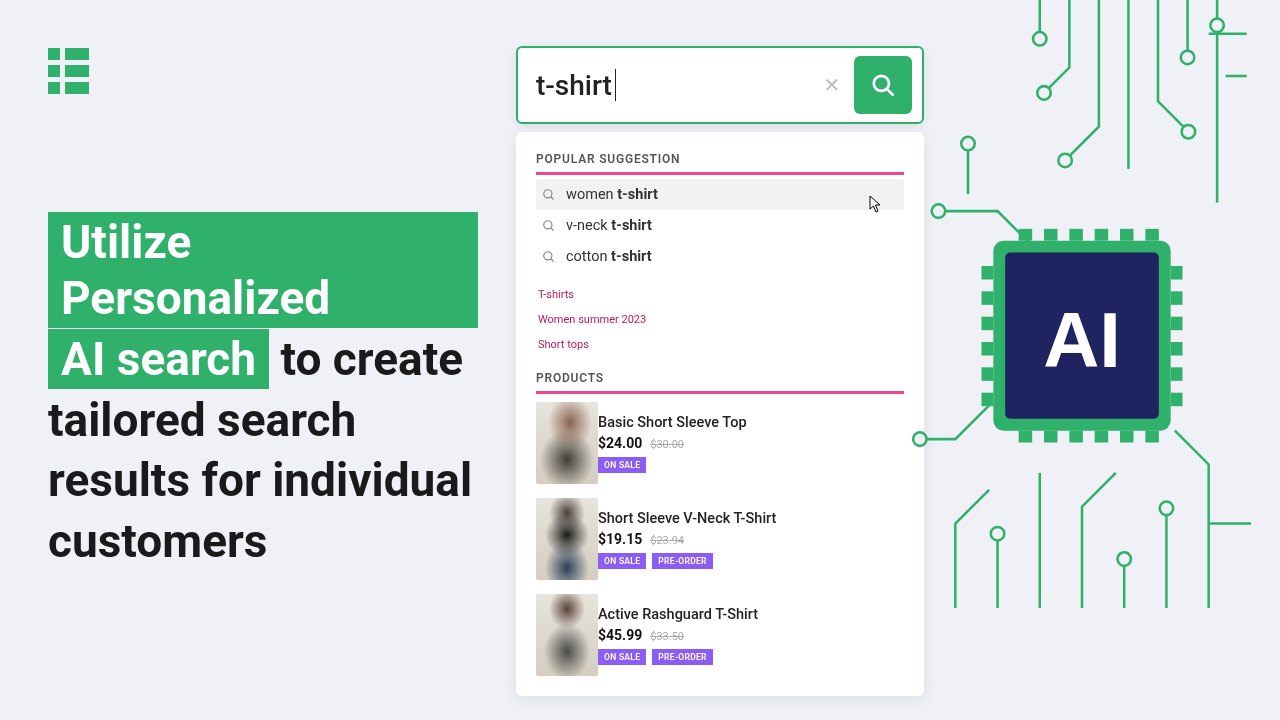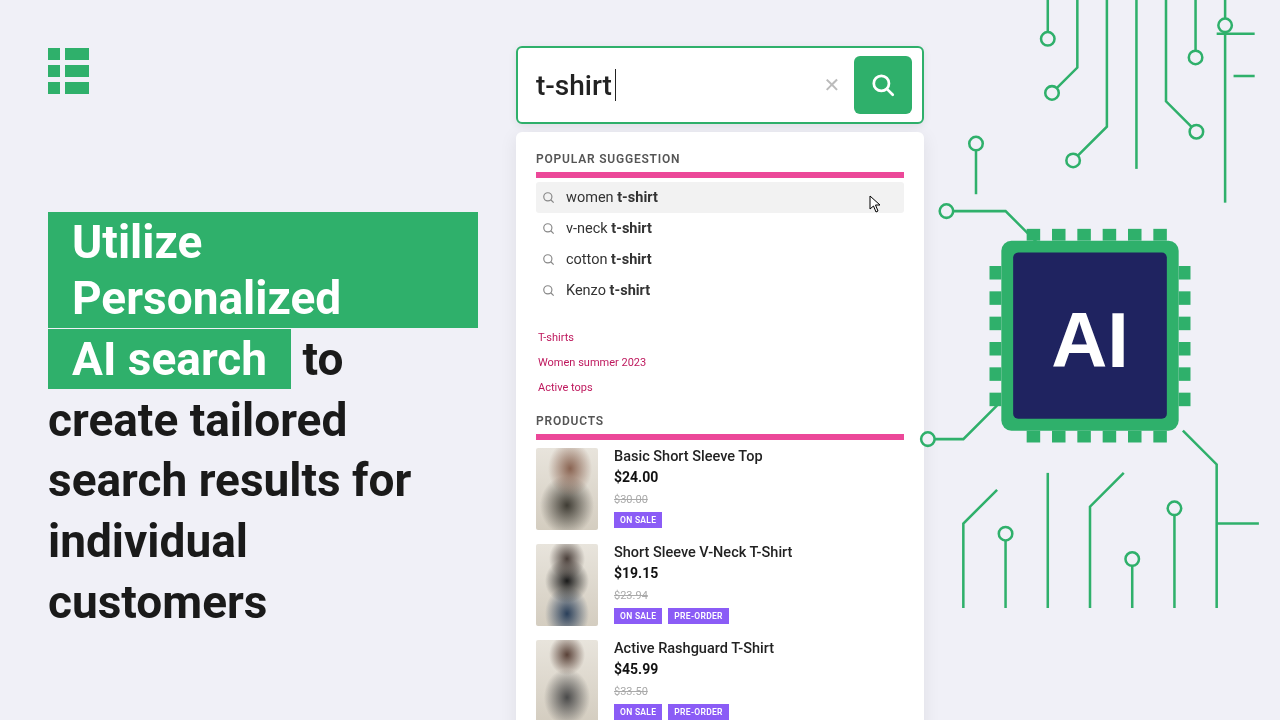--- a/index.html
+++ b/index.html
@@ -36,21 +36,21 @@
     left: 48px;
     width: 430px;
     font-size: 46px;
     font-weight: 700;
     line-height: 1.32;
     color: #1a1a1a;
   }
   .highlight {
     background: #2fb06b;
     color: #fff;
-    padding: 2px 24px;
+    padding: 2px 13px;
     display: inline-block;
     line-height: 1.22;
   }
 
   
   .search-panel {
     position: absolute;
     top: 46px;
     left: 516px;
     width: 408px;
@@ -93,23 +93,23 @@
     padding: 12px 20px 20px;
     box-shadow: 0 4px 18px rgba(0,0,0,0.08);
   }
   .section-title {
     font-size: 12px;
     font-weight: 600;
     color: #555;
     letter-spacing: 0.8px;
     margin-top: 8px;
     padding-bottom: 6px;
-    border-bottom: 6px solid #ec4899;
-  }
-  .sugg-list { margin: 4px 0 19px; }
+    border-bottom: 3px solid #ec4899;
+  }
+  .sugg-list { margin: 4px 0 10px; }
   .sugg-item {
     display: flex;
     align-items: center;
     padding: 7px 6px;
     font-size: 14.5px;
     color: #333;
     cursor: pointer;
     border-radius: 3px;
   }
   .sugg-item.hover { background: #f2f2f2; }
@@ -120,22 +120,22 @@
   .coll-item {
     font-size: 11px;
     color: #be185d;
     padding: 6px 2px;
     cursor: pointer;
   }
 
   .products-list { margin-top: 8px; display: flex; flex-direction: column; gap: 14px; }
   .product {
     display: flex;
-    gap: 16px;
     cursor: pointer;
+    align-items: center;
   }
   .prod-img {
     width: 62px;
     height: 82px;
     background: linear-gradient(180deg, #e8e4dc 0%, #d4cdc0 100%);
     border-radius: 2px;
     flex-shrink: 0;
     position: relative;
     overflow: hidden;
   }
@@ -144,21 +144,21 @@
   }
   .prod-img.p1::after { background: radial-gradient(ellipse 40px 50px at 55% 25%, #8a6452 0%, transparent 55%),
                                     radial-gradient(ellipse 45px 50px at 50% 70%, #3f3c34 0%, transparent 60%); }
   .prod-img.p2::after { background: radial-gradient(ellipse 30px 34px at 50% 18%, #4a3f3a 0%, transparent 60%),
                                     radial-gradient(ellipse 40px 40px at 50% 45%, #1a1a1a 0%, transparent 55%),
                                     radial-gradient(ellipse 40px 50px at 50% 85%, #2a3f5a 0%, transparent 55%); }
   .prod-img.p3::after { background: radial-gradient(ellipse 30px 34px at 50% 18%, #5a4238 0%, transparent 60%),
                                     radial-gradient(ellipse 42px 52px at 50% 70%, #4a4a4a 0%, transparent 55%); }
   .prod-info { display: flex; flex-direction: column; gap: 4px; }
   .prod-title { font-size: 14.5px; font-weight: 500; color: #222; }
-  .price-row { display: flex; align-items: baseline; gap: 8px; flex-direction: column; }
+  .price-row { display: flex; align-items: baseline; gap: 8px; }
   .price { font-size: 14px; font-weight: 700; color: #111; }
   .old-price { font-size: 11px; color: #aaa; text-decoration: line-through; }
   .tags { display: flex; gap: 6px; margin-top: 2px; }
   .tag {
     font-size: 8.5px;
     font-weight: 600;
     letter-spacing: 0.3px;
     padding: 3px 6px;
     background: #8b5cf6;
     color: #fff;
@@ -171,21 +171,21 @@
     left: 868px;
     font-size: 16px;
     color: #000;
     pointer-events: none;
   }
 
   
   .chip-art {
     position: absolute;
     top: 0;
-    right: 0;
+    right: 8px;
     width: 380px;
     height: 608px;
     pointer-events: none;
   }
   .chip-art svg { width: 100%; height: 100%; }
 
   
   .caret {
     display: inline-block;
     width: 1.5px;
@@ -251,33 +251,26 @@
           </svg>
         <span><span>v-neck </span><b>t-shirt</b></span>
       </div>
       <div class="sugg-item">
         <svg width="14" height="14" viewBox="0 0 24 24" fill="none" stroke="currentColor" stroke-width="2">
             <circle cx="10" cy="10" r="7"></circle>
             <line x1="20" y1="20" x2="15" y2="15"></line>
           </svg>
         <span><span>cotton </span><b>t-shirt</b></span>
       </div>
-      <div class="sugg-item">
-        <svg width="14" height="14" viewBox="0 0 24 24" fill="none" stroke="currentColor" stroke-width="2">
-            <circle cx="10" cy="10" r="7"></circle>
-            <line x1="20" y1="20" x2="15" y2="15"></line>
-          </svg>
-        <span><span>Kenzo </span><b>t-shirt</b></span>
-      </div>
     </div>
 
     <div class="coll-list">
       <div class="coll-item">T-shirts</div>
       <div class="coll-item">Women summer 2023</div>
-      <div class="coll-item">Active tops</div>
+      <div class="coll-item">Short tops</div>
     </div>
 
     <div class="section-title">PRODUCTS</div>
     <div class="products-list">
 
       <div class="product">
         <div class="prod-img p1"></div>
         <div class="prod-info">
           <div class="prod-title">Basic Short Sleeve Top</div>
           <div class="price-row">

